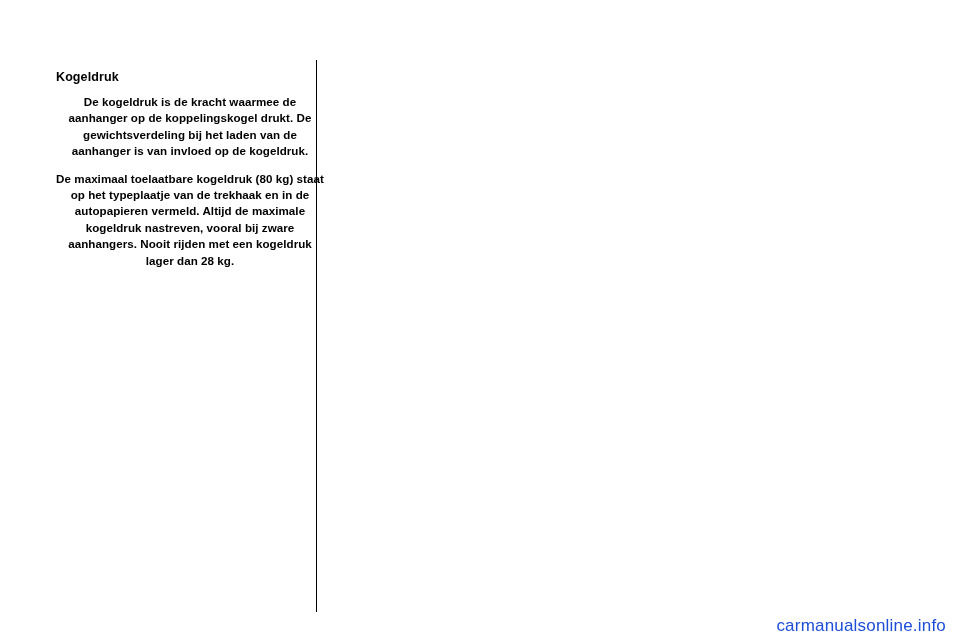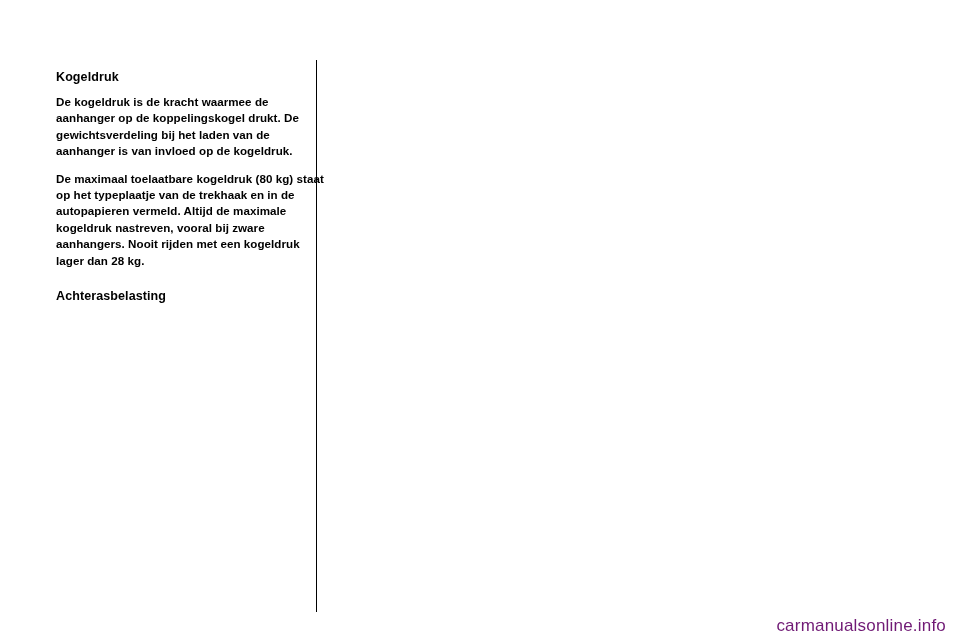--- a/index.html
+++ b/index.html
@@ -85,51 +85,50 @@
   }
   h2.sec-head.spaced {
     margin-top: 20px;
   }
 
   p.body {
     font-size: 11.6px;
     line-height: 16.4px;
     margin: 0 0 11px 0;
     letter-spacing: 0.05px;
-    text-align: left;
+    text-align: center;
     font-weight: bold;
   }
   p.body:last-child {
     margin-bottom: 0;
   }
 
   
   .watermark {
     position: absolute;
     right: 14px;
     bottom: 6px;
     font-size: 17px;
-    color: #701a75;
+    color: #1d4ed8;
     letter-spacing: 0.2px;
     font-family: "Liberation Sans", sans-serif;
   }
 </style>
 </head>
 <body>
 
 <div class="page">
 
 
   <div class="col-divider"></div>
 
   <div class="col1">
 
     <h2 class="sec-head">Kogeldruk</h2>
     <p class="body">De kogeldruk is de kracht waarmee de aanhanger op de koppelingskogel drukt. De gewichtsverdeling bij het laden van de aanhanger is van invloed op de kogeldruk.</p>
     <p class="body">De maximaal toelaatbare kogeldruk (80 kg) staat op het typeplaatje van de trekhaak en in de autopapieren vermeld. Altijd de maximale kogeldruk nastreven, vooral bij zware aanhangers. Nooit rijden met een kogeldruk lager dan 28 kg.</p>
 
-    <h2 class="sec-head spaced">Achterasbelasting</h2>
 
   </div>
 
   <div class="watermark">carmanualsonline.info</div>
 
 </div>
 
 </body></html>

